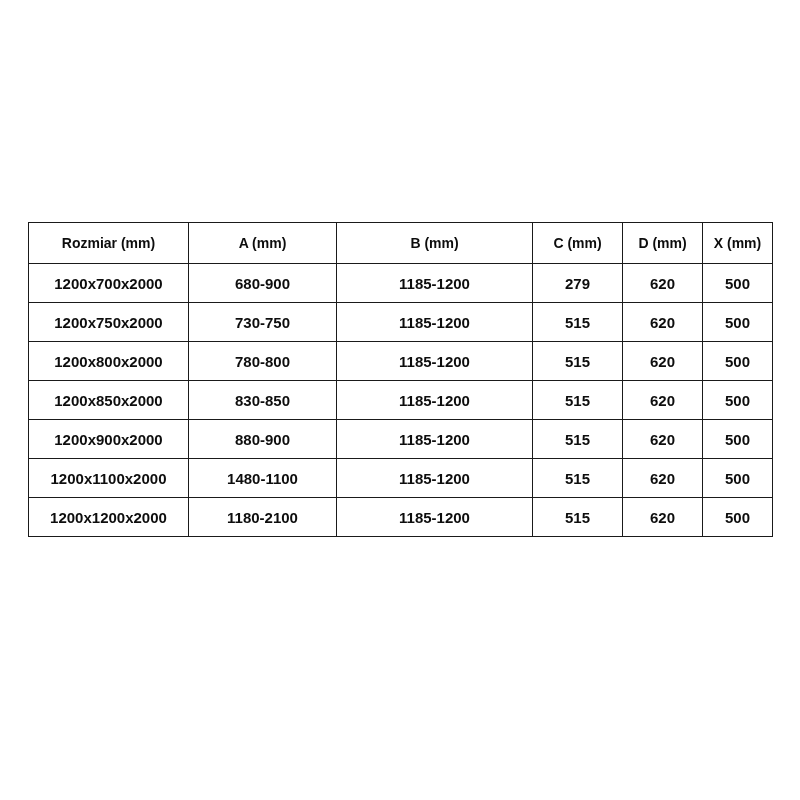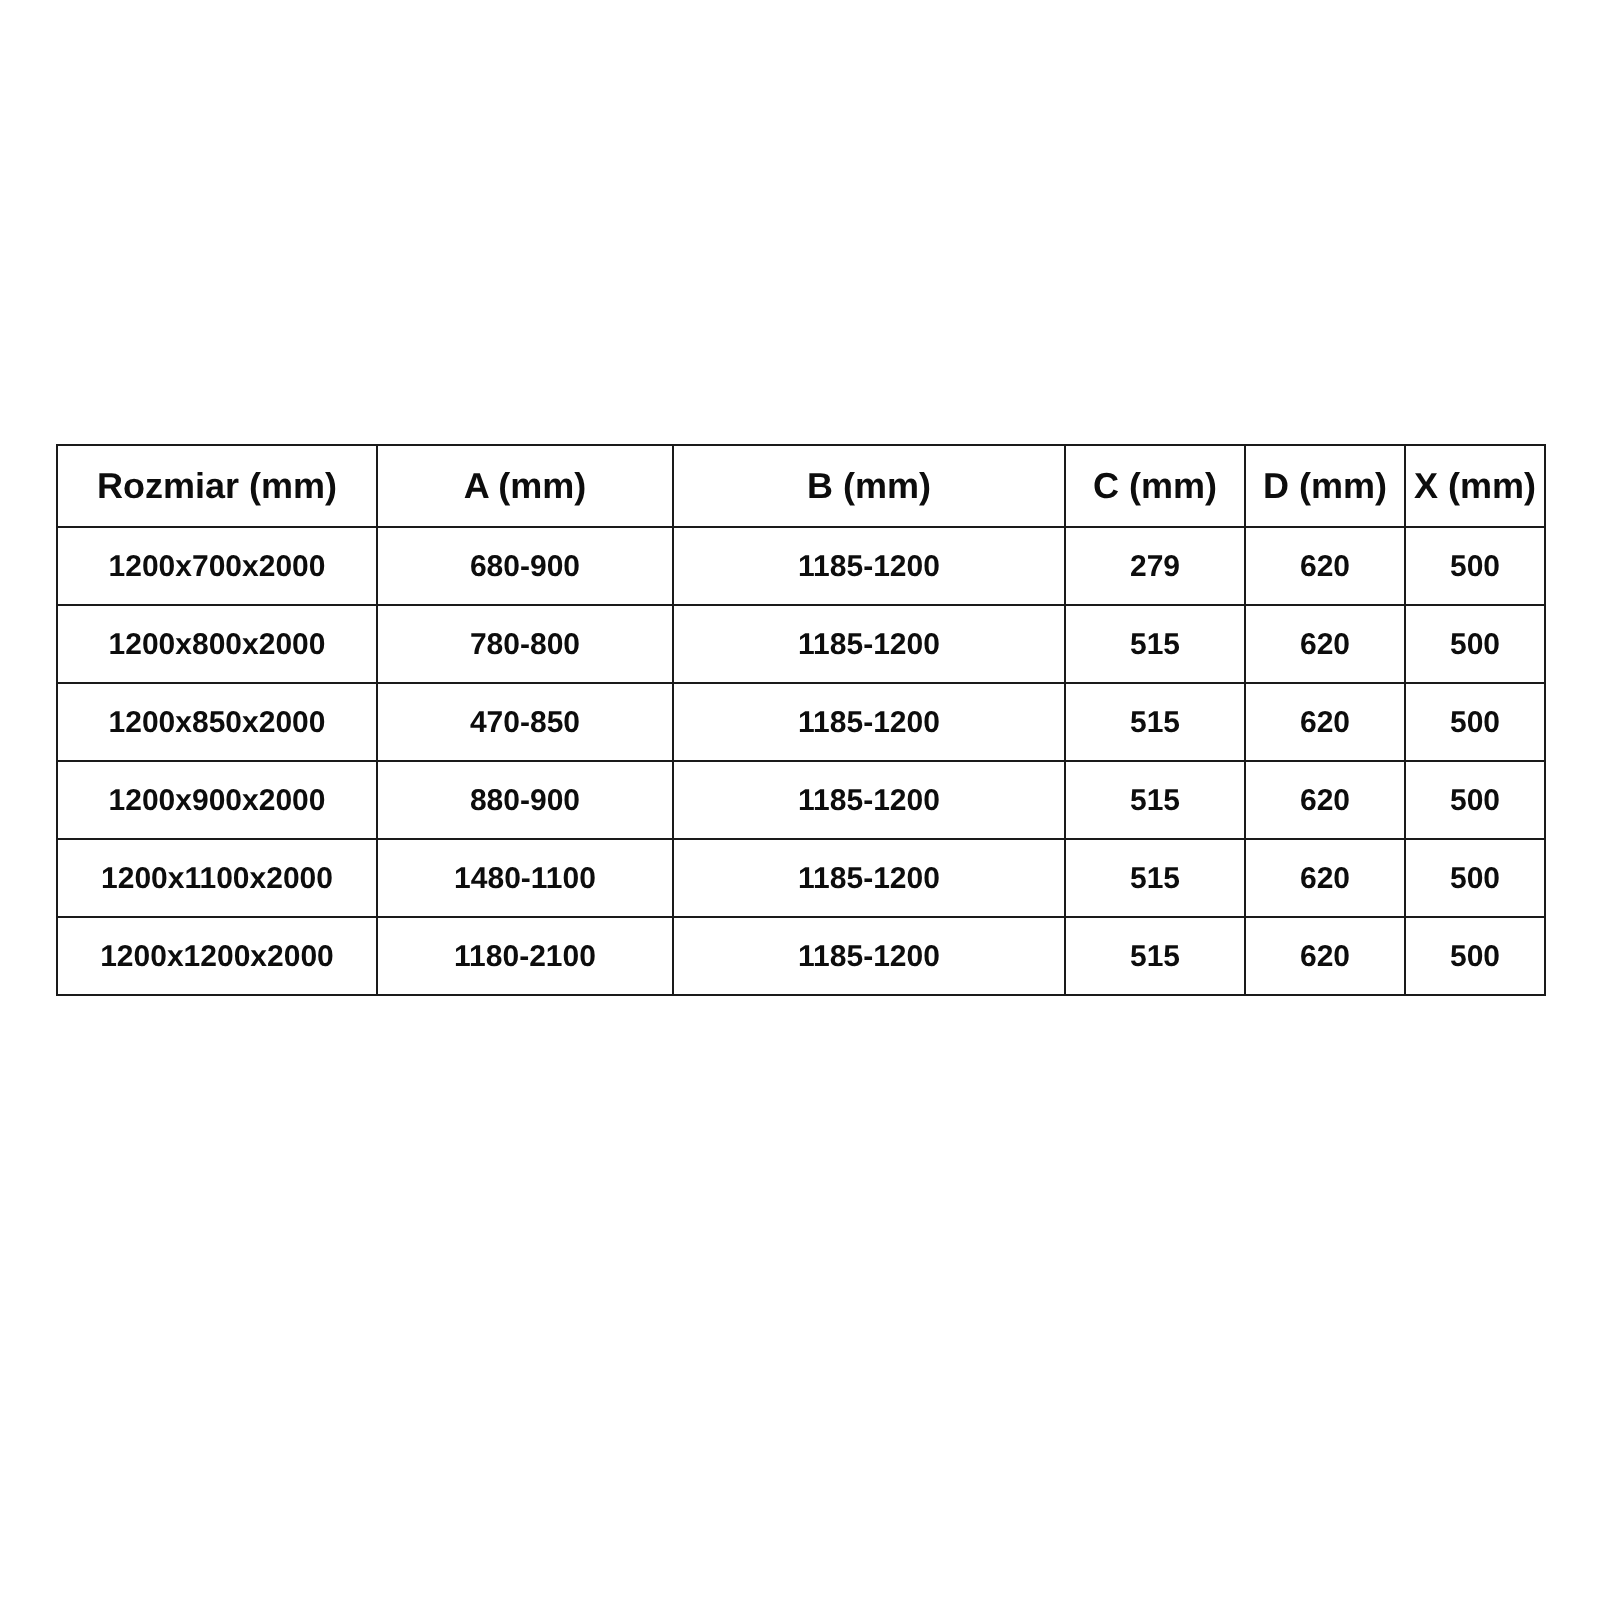--- a/index.html
+++ b/index.html
@@ -39,21 +39,21 @@
     vertical-align: middle;
     font-size: 15px;
     font-weight: bold;
     color: #0d0d0d;
     padding: 0 2px;
     background: #ffffff;
     white-space: nowrap;
   }
   table.spec thead th {
     height: 40px;
-    font-size: 18px;
+    font-size: 14px;
   }
   col.c0 { width: 160px; }
   col.c1 { width: 148px; }
   col.c2 { width: 196px; }
   col.c3 { width: 90px; }
   col.c4 { width: 80px; }
   col.c5 { width: 70px; }
 </style>
 </head>
 <body>
@@ -82,30 +82,38 @@
       <tbody>
         <tr>
           <td>1200x700x2000</td>
           <td>680-900</td>
           <td>1185-1200</td>
           <td>279</td>
           <td>620</td>
           <td>500</td>
         </tr>
         <tr>
+          <td>1200x750x2000</td>
+          <td>730-750</td>
+          <td>1185-1200</td>
+          <td>515</td>
+          <td>620</td>
+          <td>500</td>
+        </tr>
+        <tr>
           <td>1200x800x2000</td>
           <td>780-800</td>
           <td>1185-1200</td>
           <td>515</td>
           <td>620</td>
           <td>500</td>
         </tr>
         <tr>
           <td>1200x850x2000</td>
-          <td>470-850</td>
+          <td>830-850</td>
           <td>1185-1200</td>
           <td>515</td>
           <td>620</td>
           <td>500</td>
         </tr>
         <tr>
           <td>1200x900x2000</td>
           <td>880-900</td>
           <td>1185-1200</td>
           <td>515</td>

